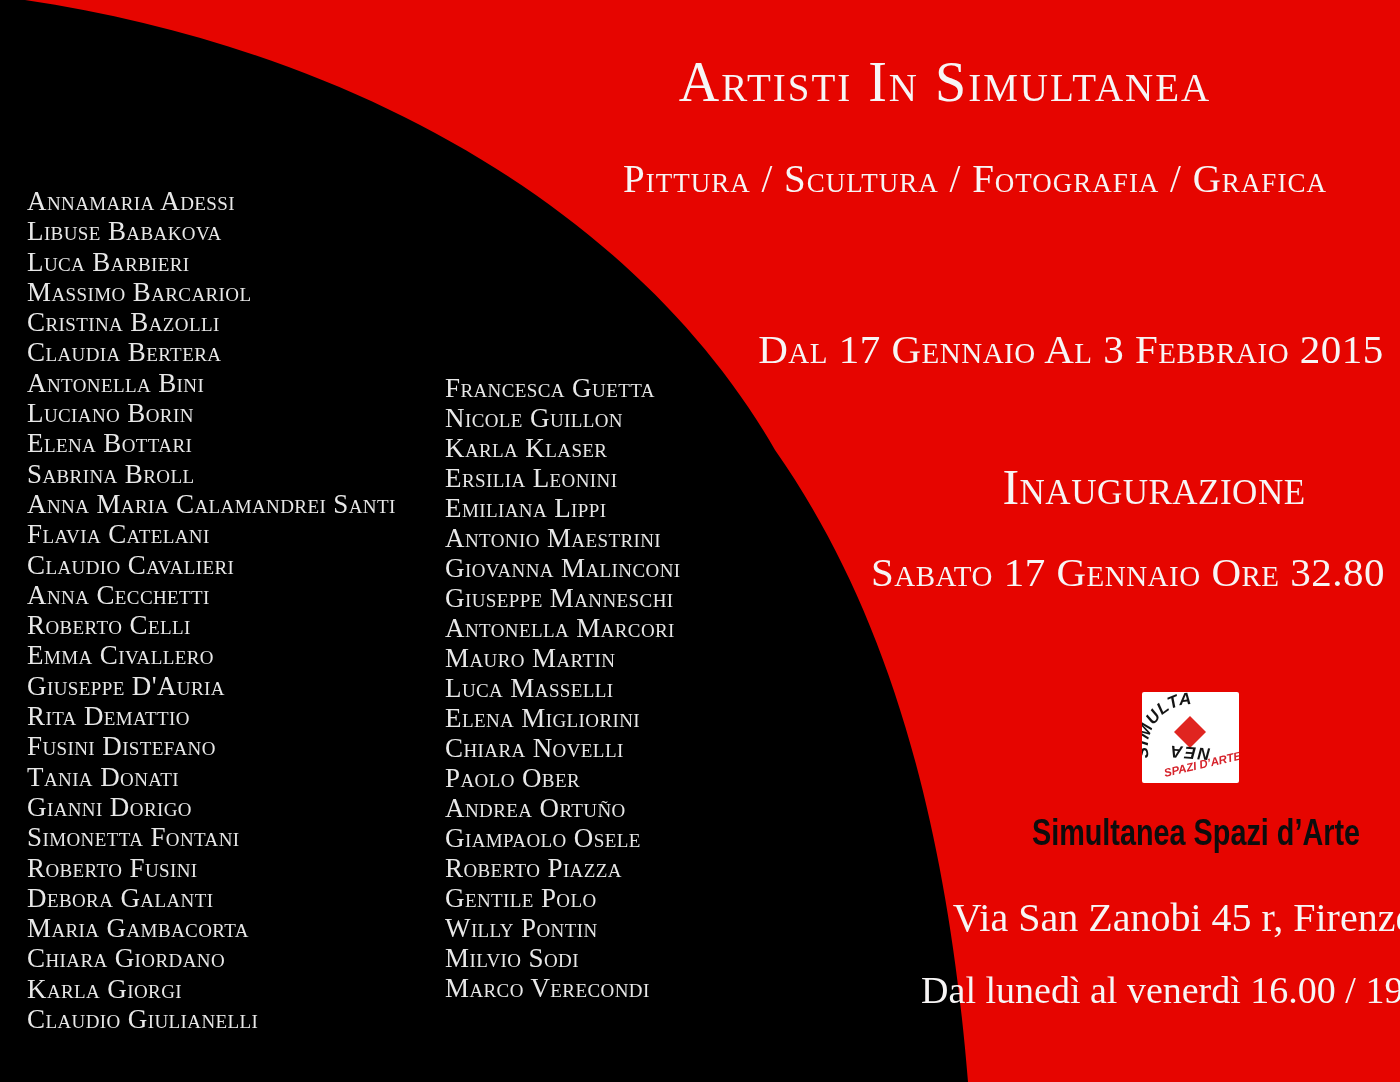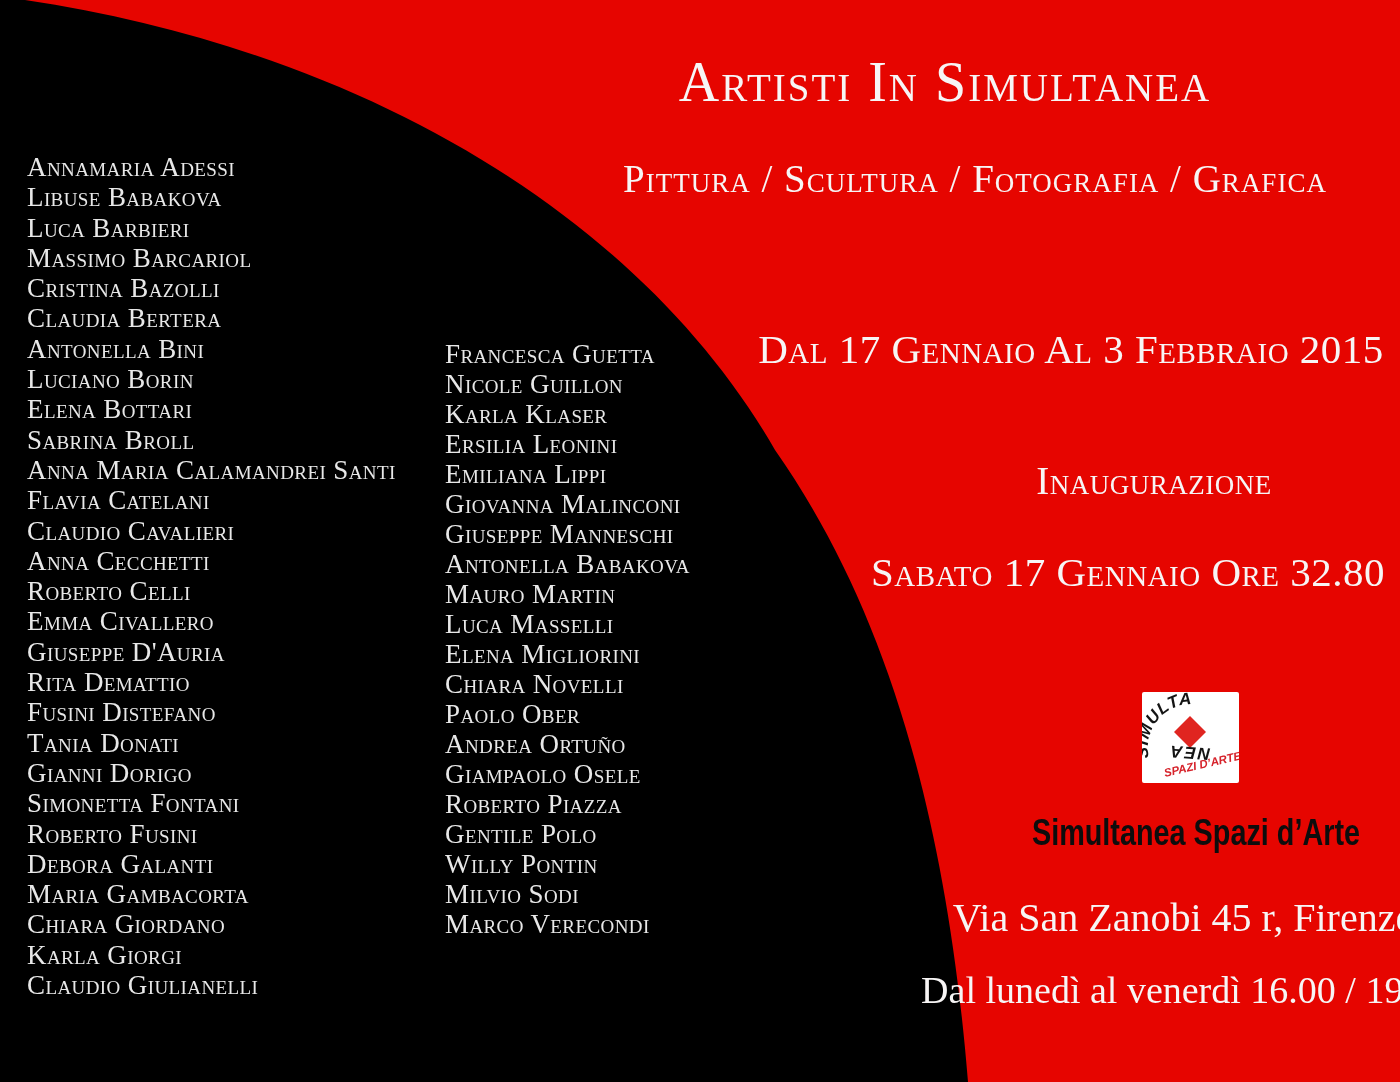--- a/index.html
+++ b/index.html
@@ -20,35 +20,36 @@
     pointer-events: none;
   }
   .artist-col {
     position: absolute;
     font-variant: small-caps;
     font-size: 27px;
     letter-spacing: 0.4px;
     color: #e8e8e8;
     white-space: nowrap;
     list-style: none;
+    margin-top: 34px;
   }
   .artist-col li { display: block; }
   .col-1 { left: 27px; top: 152px; line-height: 30.3px; }
   .col-2 { left: 445px; top: 339px; line-height: 30px; }
   .rtext {
     position: absolute;
     color: #f7f5f5;
     white-space: nowrap;
     transform: translateX(-50%);
   }
   .sc { font-variant: small-caps; }
   .title   { top: 50px;  left: 945px;  font-size: 56px; letter-spacing: 2px; }
   .subtitle{ top: 156px; left: 975px;  font-size: 39px; letter-spacing: 1px; }
   .daterange { top: 325px; left: 1071px; font-size: 41px; letter-spacing: 0.5px; }
-  .inaug     { top: 458px; left: 1154px; font-size: 39px; letter-spacing: 0.5px; }
+  .inaug     { top: 458px; left: 1154px; font-size: 50px; letter-spacing: 0.5px; }
   .opening   { top: 548px; left: 1128px; font-size: 41px; letter-spacing: 0.5px; }
   .brand {
     top: 812px; left: 1196px;
     font-family: "Liberation Sans", "DejaVu Sans", sans-serif;
     font-weight: 700;
     font-size: 36px;
     color: #0d0d0d;
     transform: translateX(-50%) scaleX(0.8);
     letter-spacing: 0px;
   }
@@ -100,23 +101,24 @@
       <li>Karla Giorgi</li>
       <li>Claudio Giulianelli</li>
     </ul>
 
   <ul class="artist-col col-2">
       <li>Francesca Guetta</li>
       <li>Nicole Guillon</li>
       <li>Karla Klaser</li>
       <li>Ersilia Leonini</li>
       <li>Emiliana Lippi</li>
+      <li>Antonio Maestrini</li>
       <li>Giovanna Malinconi</li>
       <li>Giuseppe Manneschi</li>
-      <li>Antonella Babakova</li>
+      <li>Antonella Marcori</li>
       <li>Mauro Martin</li>
       <li>Luca Masselli</li>
       <li>Elena Migliorini</li>
       <li>Chiara Novelli</li>
       <li>Paolo Ober</li>
       <li>Andrea Ortuño</li>
       <li>Giampaolo Osele</li>
       <li>Roberto Piazza</li>
       <li>Gentile Polo</li>
       <li>Willy Pontin</li>

